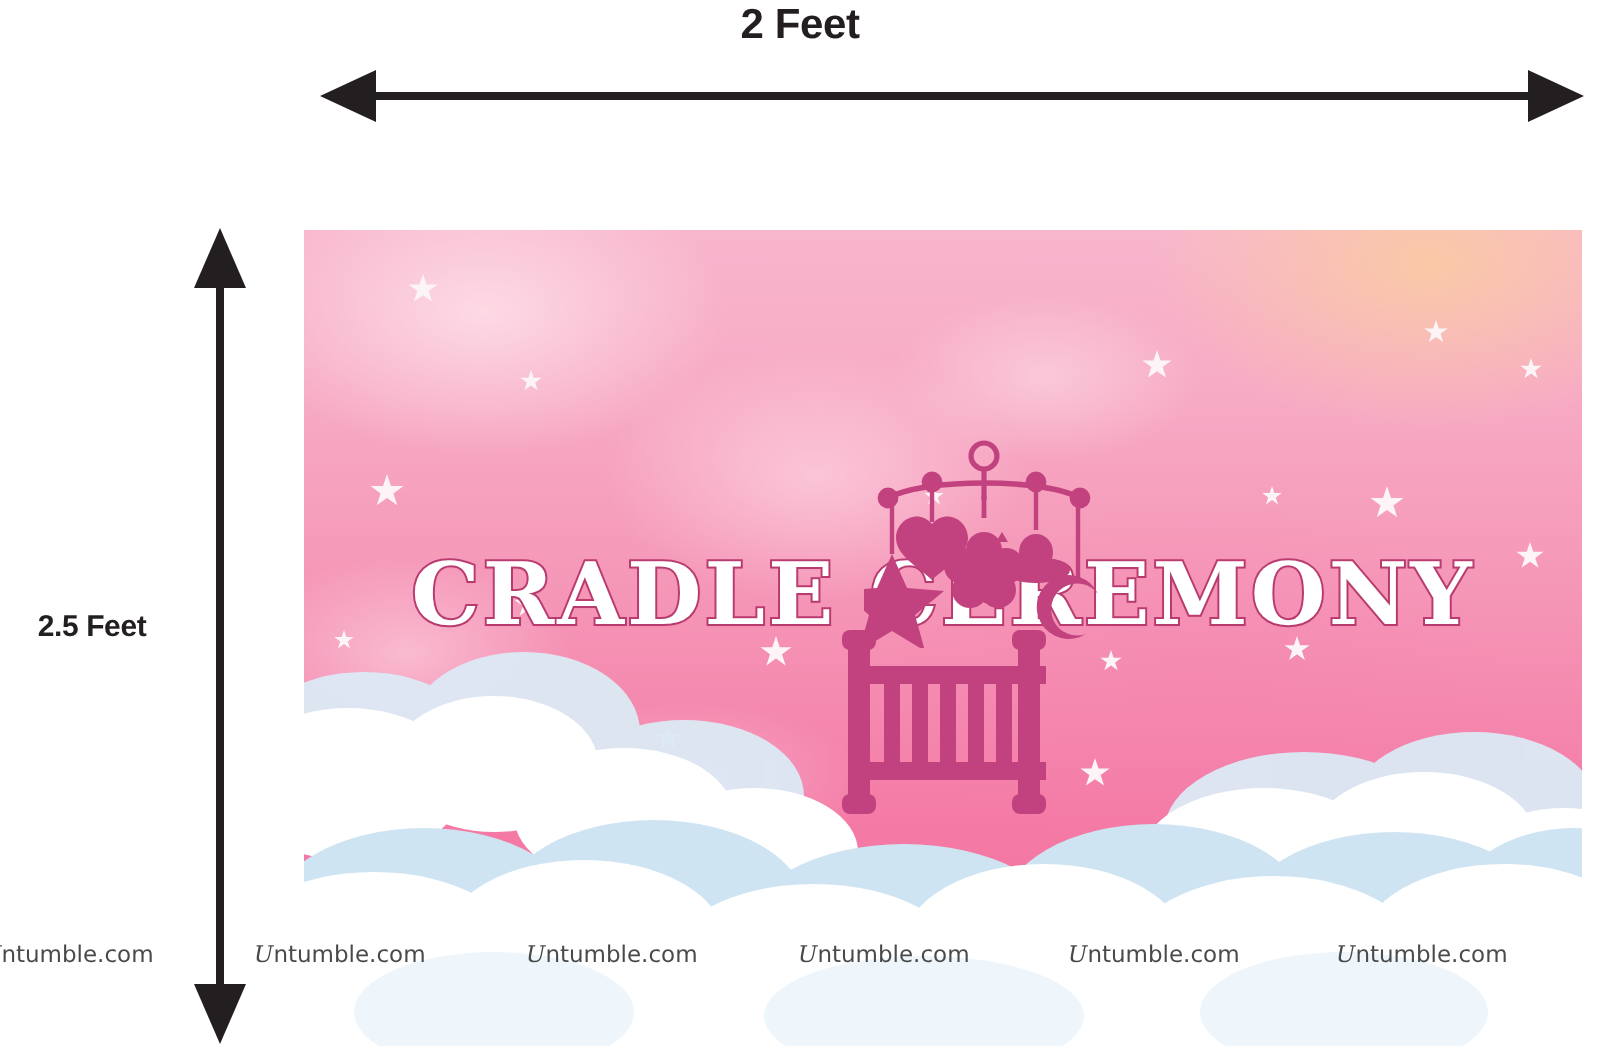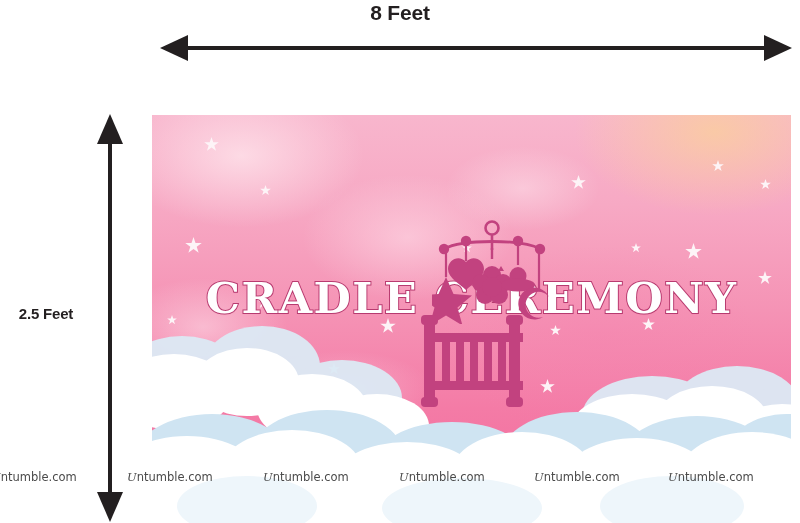--- a/index.html
+++ b/index.html
@@ -120,21 +120,21 @@
   .wm-dark { color: #4a4a4a; }
   .wm-light { color: rgba(255,255,255,0.72); }
   .wm-u {
     font-style: italic;
     font-family: "DejaVu Serif", serif;
   }
 </style>
 </head>
 <body>
 
-<div id="width-label">8 Feet</div>
+<div id="width-label">2 Feet</div>
 
 <svg id="width-arrow" viewBox="0 0 632 28">
   <line x1="22" y1="14" x2="610" y2="14" stroke="#231f20" stroke-width="4"></line>
   <polygon points="0,14 28,1 28,27" fill="#231f20"></polygon>
   <polygon points="632,14 604,1 604,27" fill="#231f20"></polygon>
 </svg>
 
 <div id="height-label">2.5 Feet</div>
 
 <svg id="height-arrow" viewBox="0 0 28 408">

